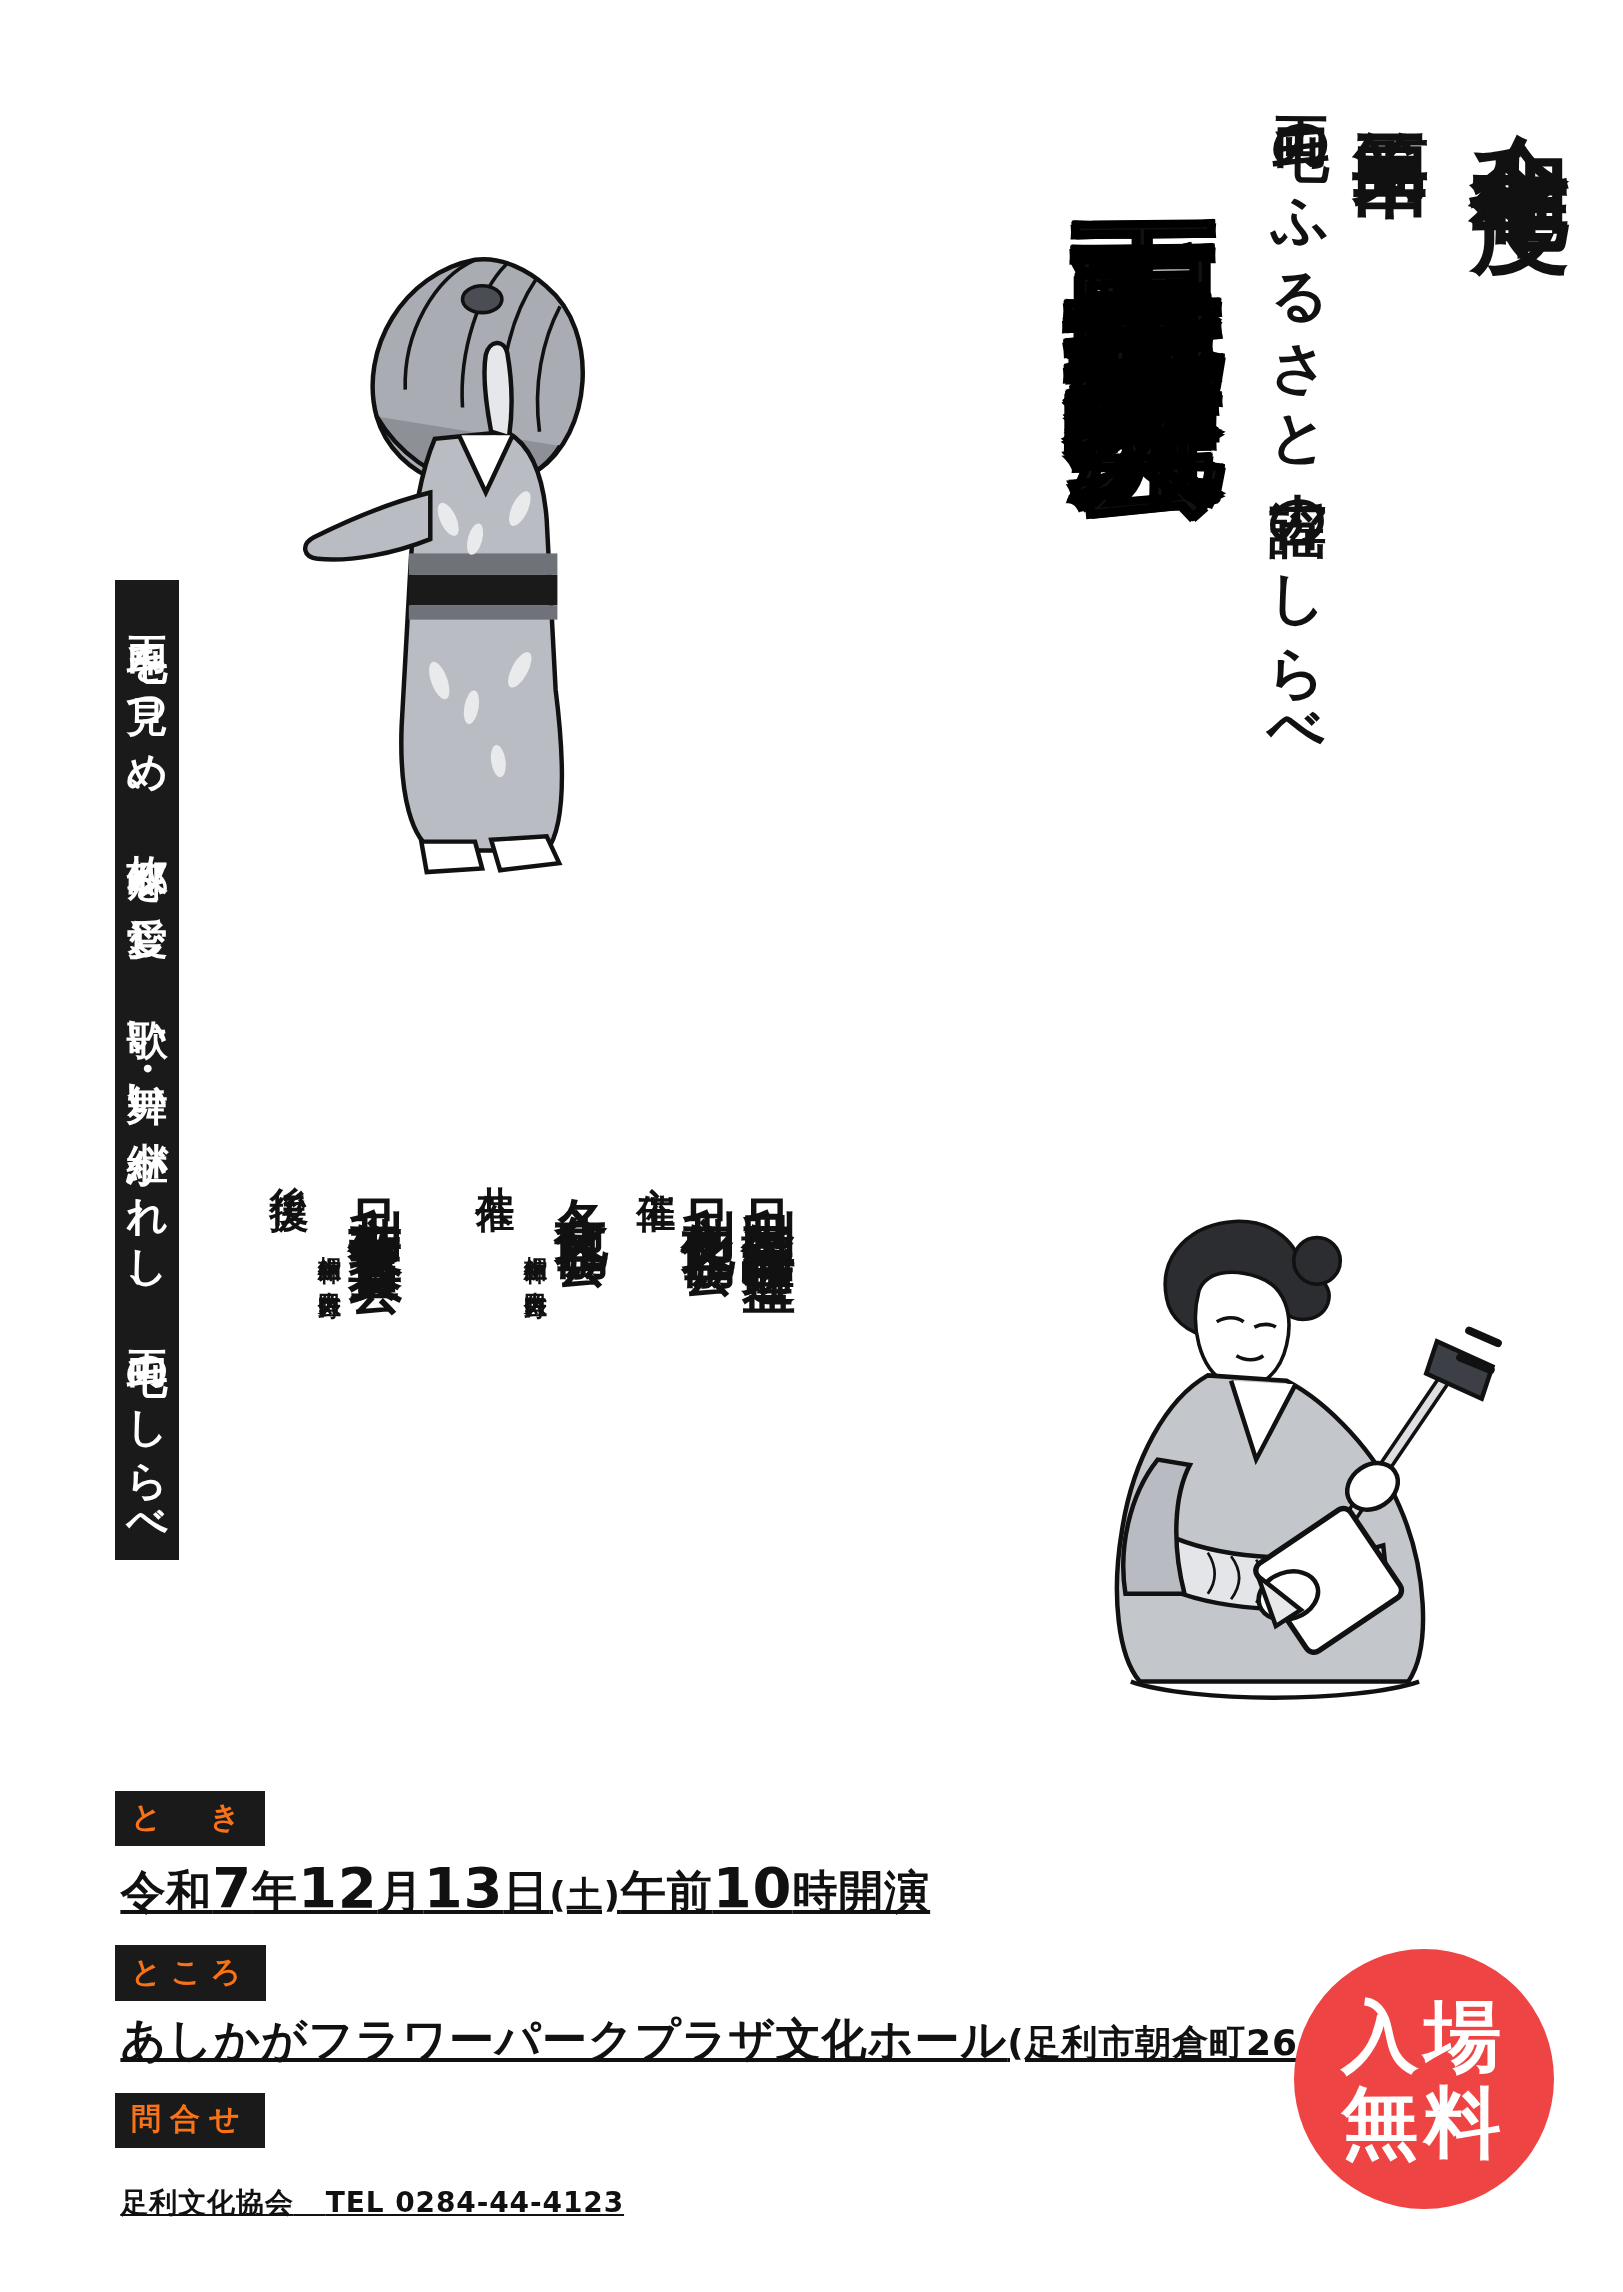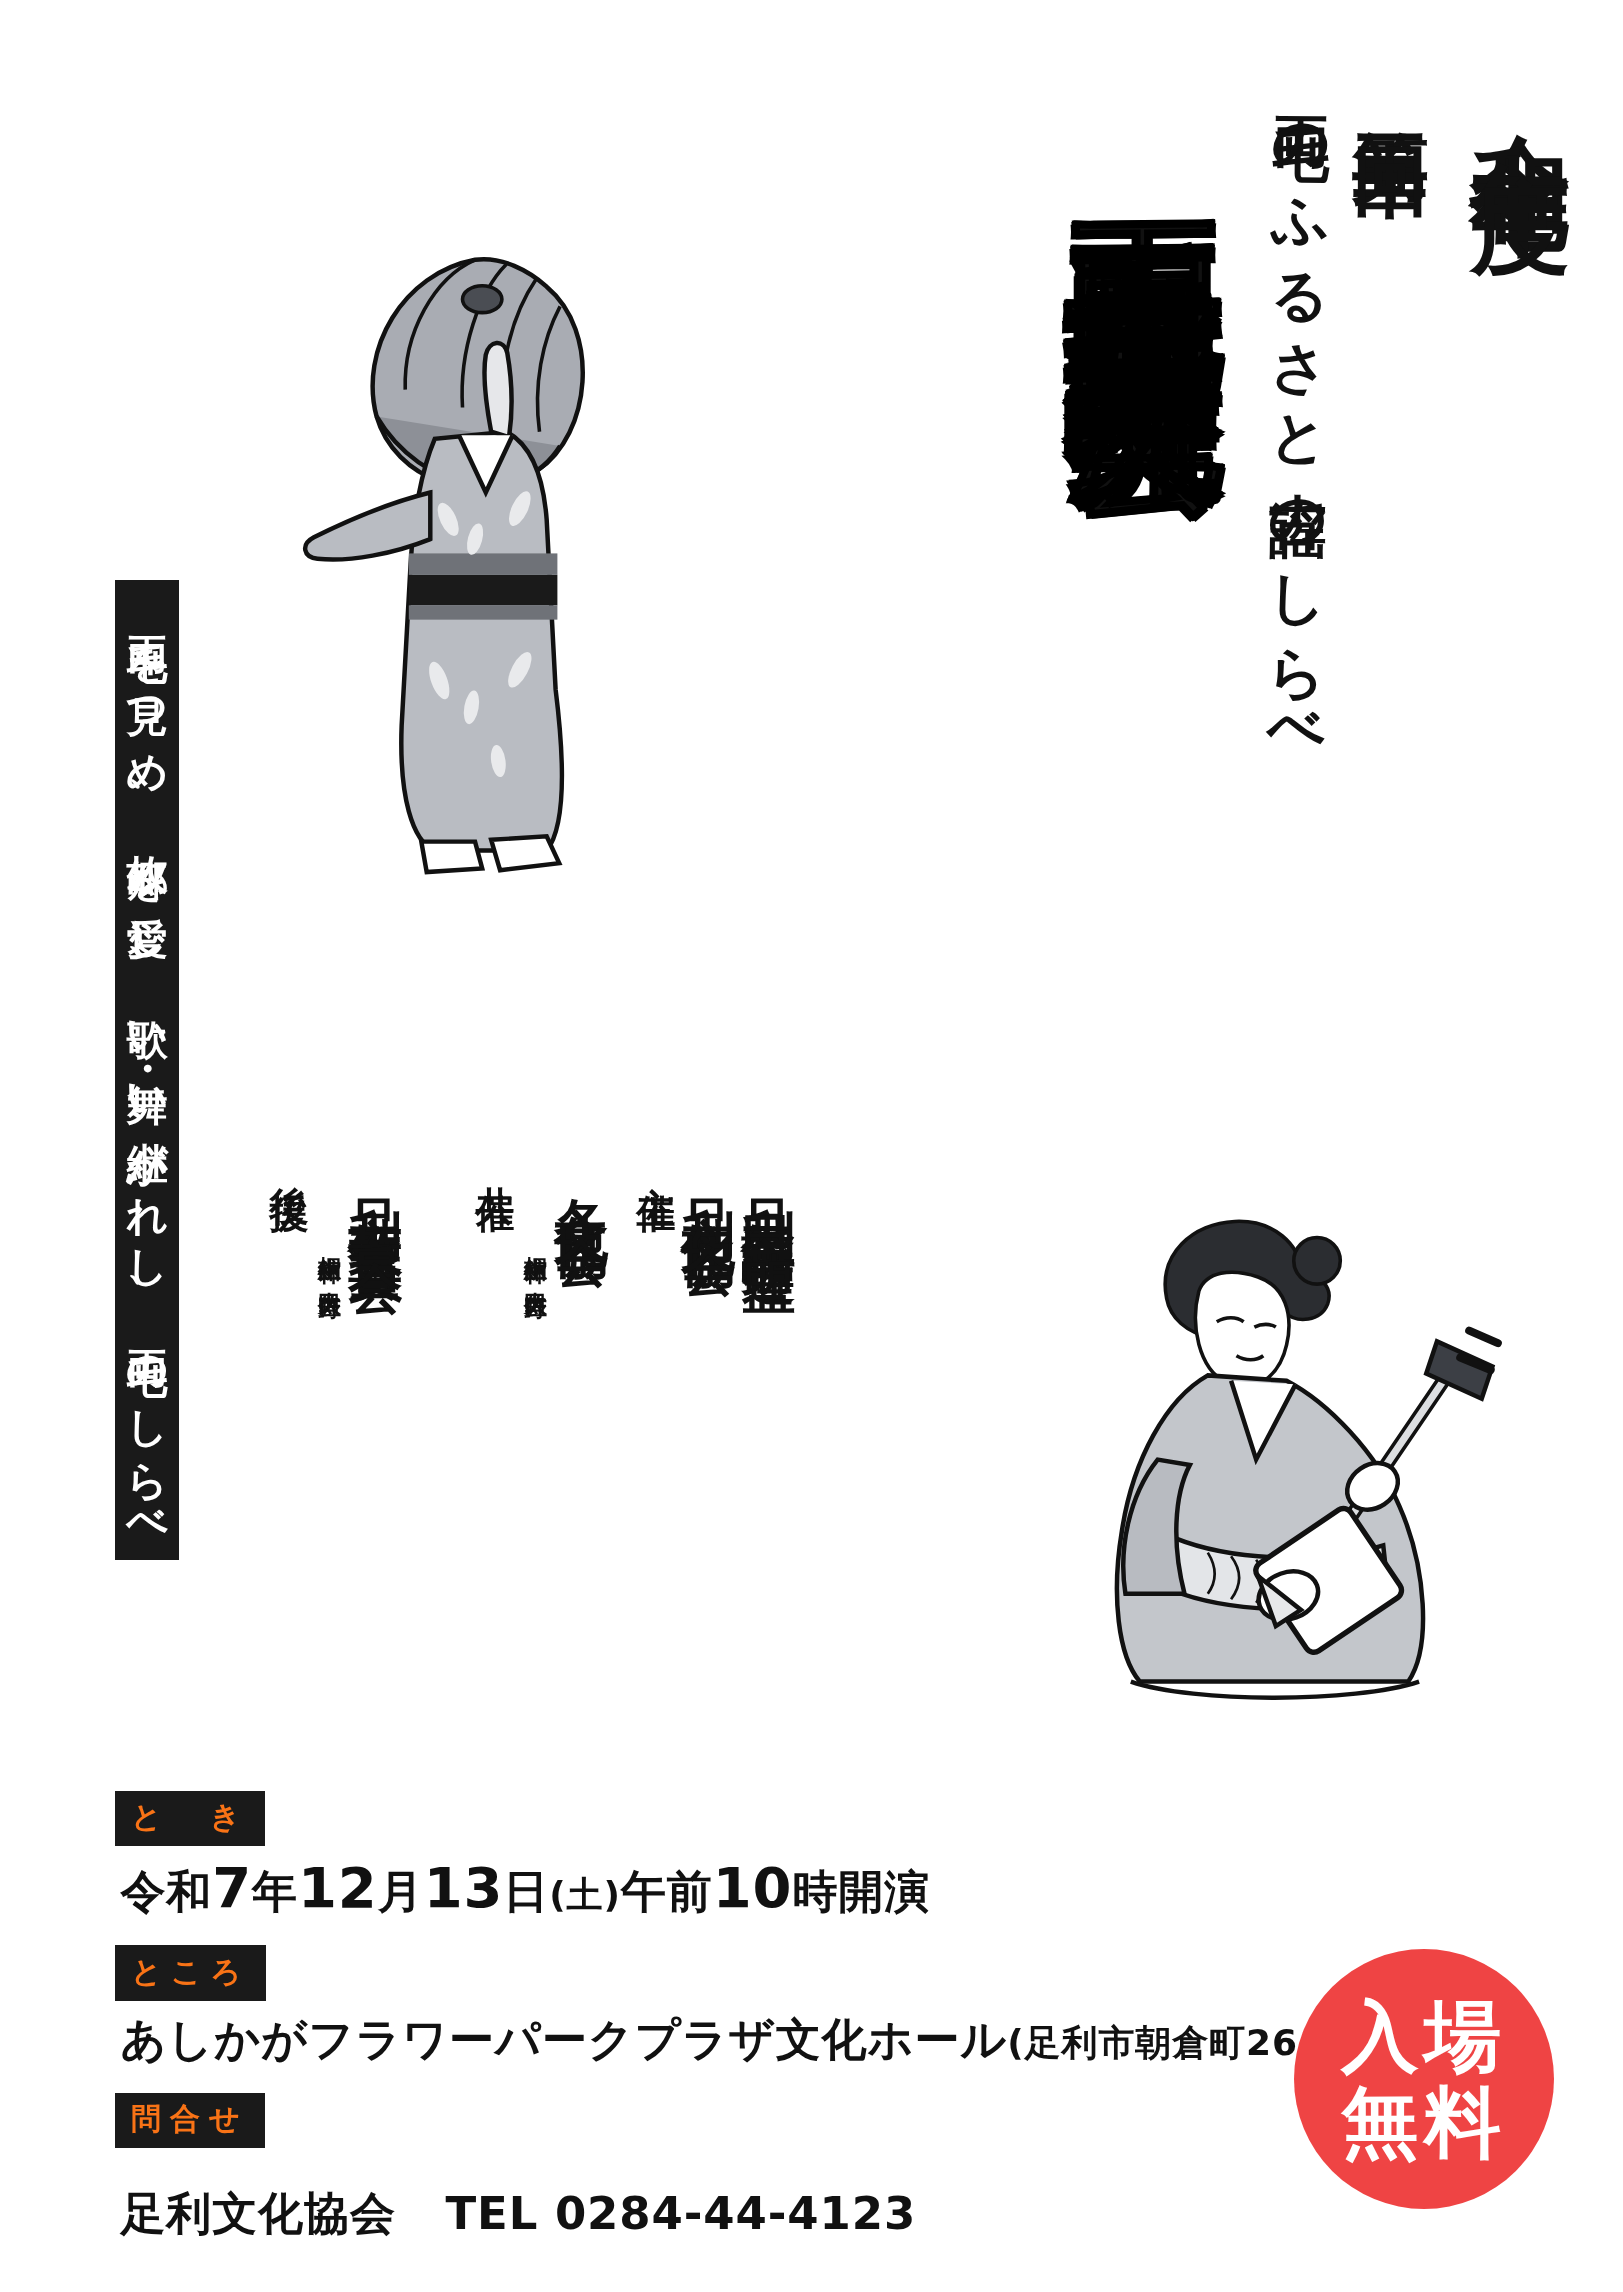--- a/index.html
+++ b/index.html
@@ -137,29 +137,30 @@
     letter-spacing: 9px;
     font-family: "DejaVu Serif", "Liberation Serif", serif;
   }
   .info-line {
     font-size: 45px;
     font-weight: 700;
     margin: 9px 0 23px 5.4px;
     letter-spacing: 0.9px;
     font-family: "DejaVu Sans", sans-serif;
     white-space: nowrap;
+    text-decoration: underline;
   }
   .info-line .big {
     font-size: 56px;
   }
   .info-line .paren {
     font-size: 36px;
   }
   .info-line.contact {
-    font-size: 45px;
+    font-size: 28px;
     margin-top: 36px;
   }
 
   
   #free-seal {
     position: absolute;
     right: 70px;
     bottom: 84px;
     width: 260px;
     height: 260px;

